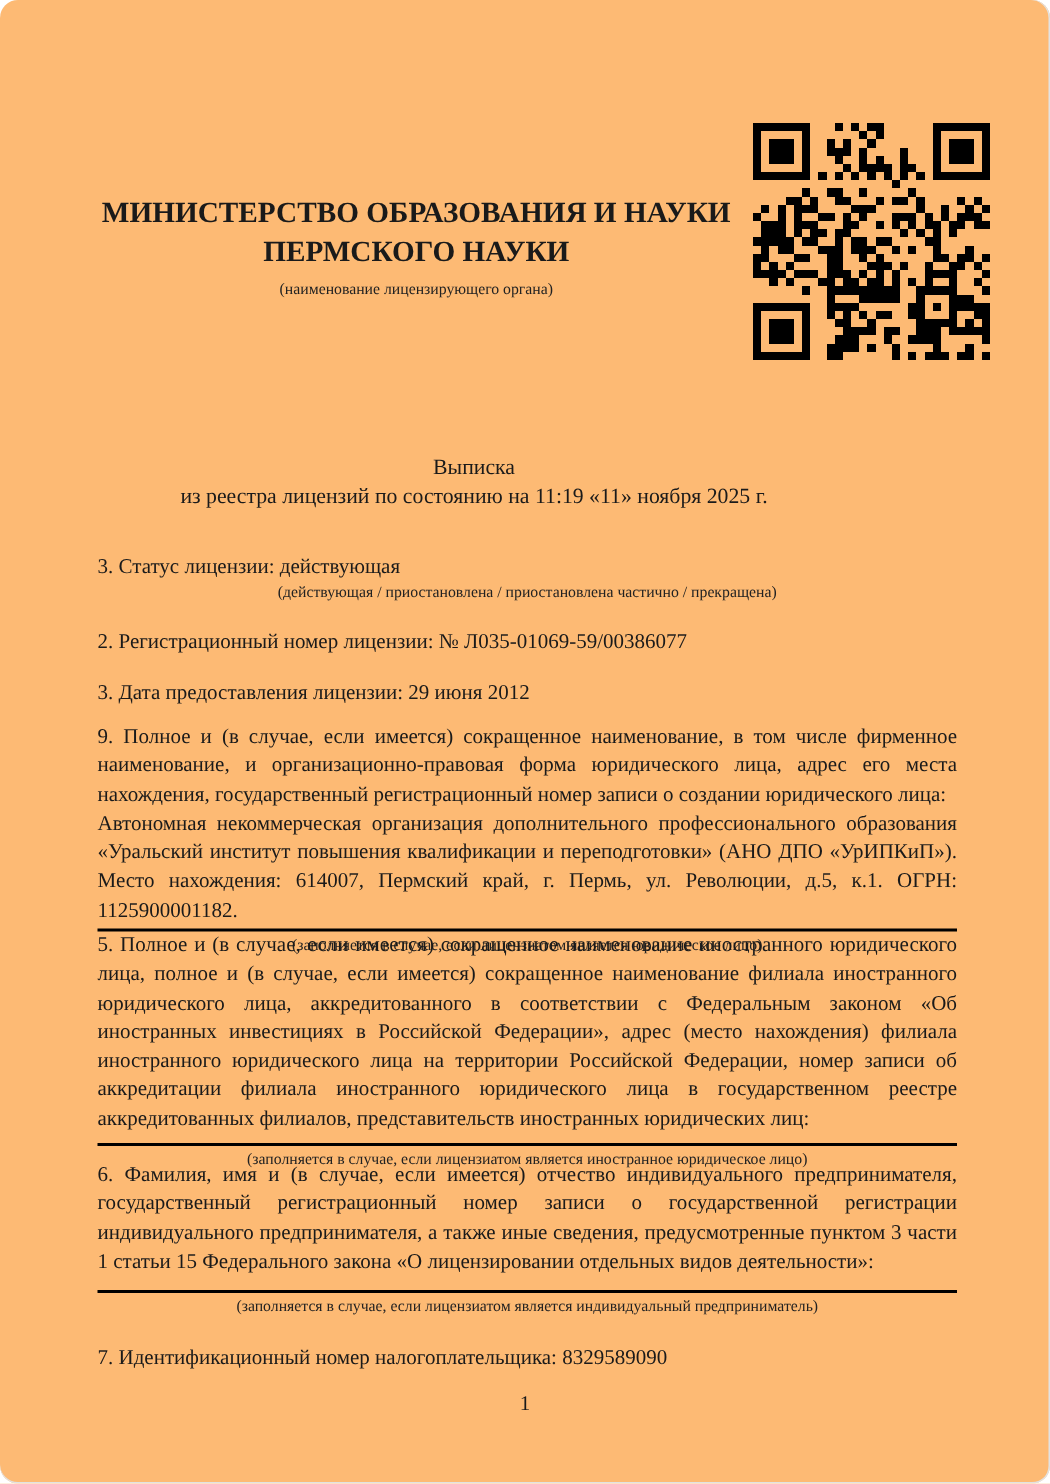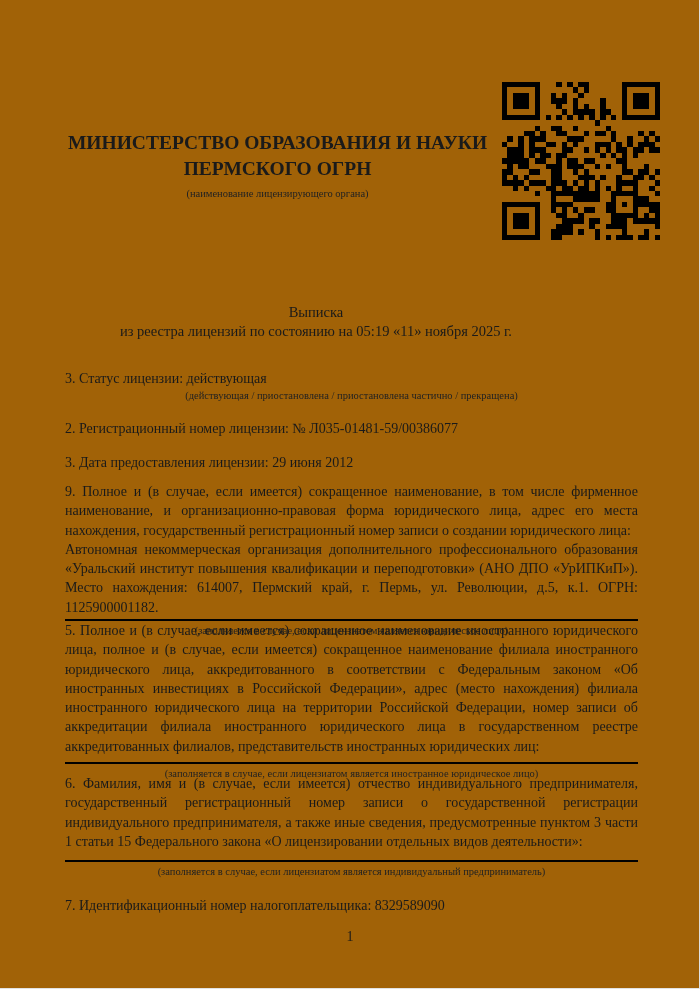--- a/index.html
+++ b/index.html
@@ -4,25 +4,26 @@
 <style>
   html, body {
     margin: 0;
     padding: 0;
     background: #ffffff;
   }
   .page {
     position: relative;
     width: 700px;
     height: 989px;
-    background: #a16207;
+    background: #fdba74;
     color: #1a1a1a;
     font-family: "Liberation Serif", "DejaVu Serif", serif;
     overflow: hidden;
     box-shadow: inset -1px 0 0 #e2e2e2, inset 0 -1px 0 #e2e2e2;
+    border-radius: 12px;
   }
   .abs { position: absolute; }
 
   
   .ministry {
     left: 65px;
     top: 130px;
     width: 425px;
     text-align: center;
   }
@@ -97,21 +98,21 @@
     font-size: 14px;
   }
 </style>
 </head>
 <body>
 
 <div class="page">
 
   <div class="abs ministry">
     <div class="ministry-line">МИНИСТЕРСТВО ОБРАЗОВАНИЯ И НАУКИ</div>
-    <div class="ministry-line">ПЕРМСКОГО ОГРН</div>
+    <div class="ministry-line">ПЕРМСКОГО НАУКИ</div>
     <div class="ministry-caption">(наименование лицензирующего органа)</div>
   </div>
 
   <div class="abs qr" id="qr-box"><svg xmlns="http://www.w3.org/2000/svg" width="158" height="158" viewBox="0 0 29 29" shape-rendering="crispEdges" fill="#000">
         <rect x="0" y="0" width="1" height="1"></rect>
         <rect x="1" y="0" width="1" height="1"></rect>
         <rect x="2" y="0" width="1" height="1"></rect>
         <rect x="3" y="0" width="1" height="1"></rect>
         <rect x="4" y="0" width="1" height="1"></rect>
         <rect x="5" y="0" width="1" height="1"></rect>
@@ -493,27 +494,27 @@
         <rect x="21" y="28" width="1" height="1"></rect>
         <rect x="22" y="28" width="1" height="1"></rect>
         <rect x="23" y="28" width="1" height="1"></rect>
         <rect x="25" y="28" width="1" height="1"></rect>
         <rect x="26" y="28" width="1" height="1"></rect>
         <rect x="28" y="28" width="1" height="1"></rect>
       </svg></div>
 
   <div class="abs doc-title">
     <div>Выписка</div>
-    <div>из реестра лицензий по состоянию на 05:19 «11» ноября 2025 г.</div>
+    <div>из реестра лицензий по состоянию на 11:19 «11» ноября 2025 г.</div>
   </div>
 
   <div class="abs col line-item" style="top:370px;">3. Статус лицензии: действующая</div>
   <div class="abs col note" style="top:389px;">(действующая / приостановлена / приостановлена частично / прекращена)</div>
 
-  <div class="abs col line-item" style="top:420px;">2. Регистрационный номер лицензии: № Л035-01481-59/00386077</div>
+  <div class="abs col line-item" style="top:420px;">2. Регистрационный номер лицензии: № Л035-01069-59/00386077</div>
 
   <div class="abs col line-item" style="top:454px;">3. Дата предоставления лицензии: 29 июня 2012</div>
 
   <div class="abs col" style="top:482px;">
     <p class="para">9. Полное и (в случае, если имеется) сокращенное наименование, в том числе фирменное наименование, и организационно-правовая форма юридического лица, адрес его места нахождения, государственный регистрационный номер записи о создании юридического лица:</p>
     <p class="para">Автономная некоммерческая организация дополнительного профессионального образования «Уральский институт повышения квалификации и переподготовки» (АНО ДПО «УрИПКиП»). Место нахождения: 614007, Пермский край, г. Пермь, ул. Революции, д.5, к.1. ОГРН: 1125900001182.</p>
     <div class="rule rule-tight"></div>
     <div class="note note-after-rule">(заполняется в случае, если лицензиатом является юридическое лицо)</div>
   </div>
 

